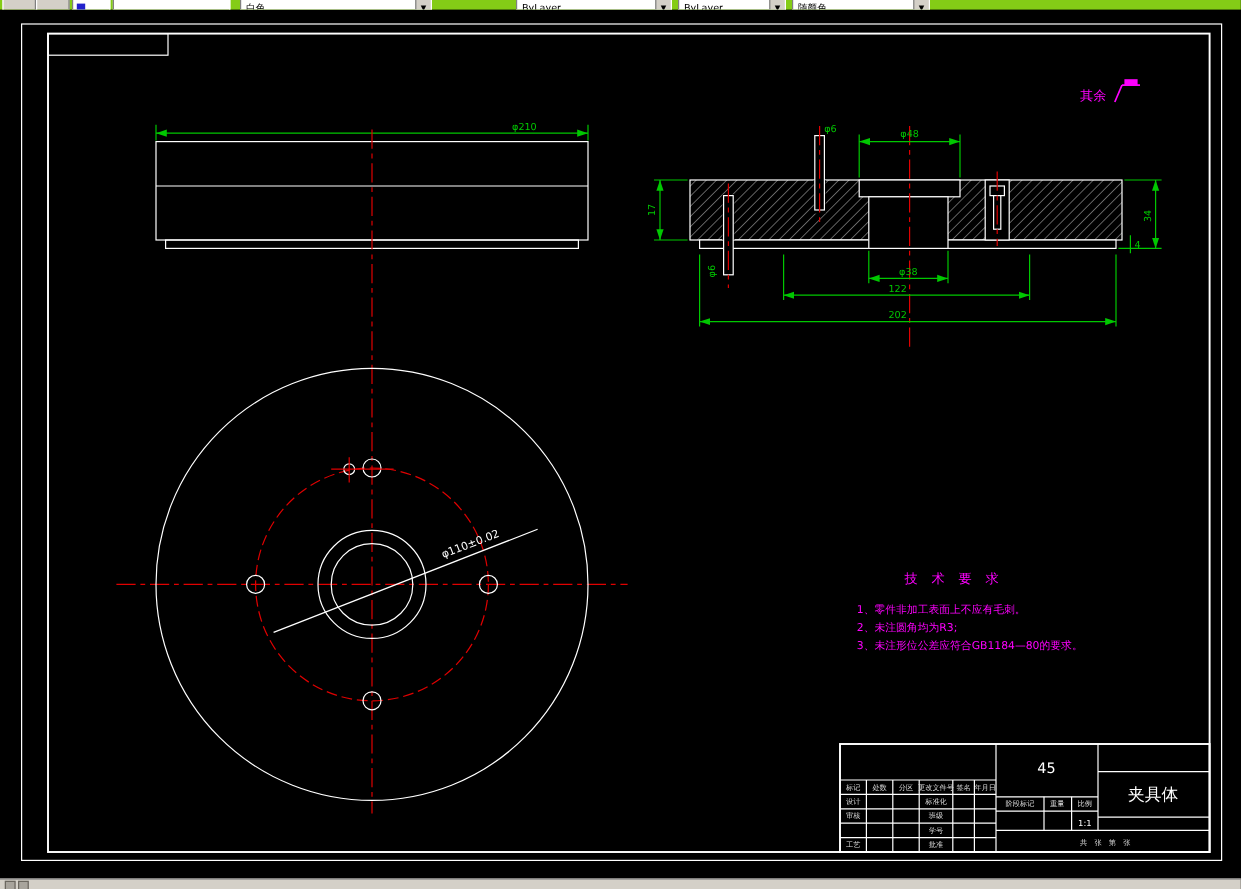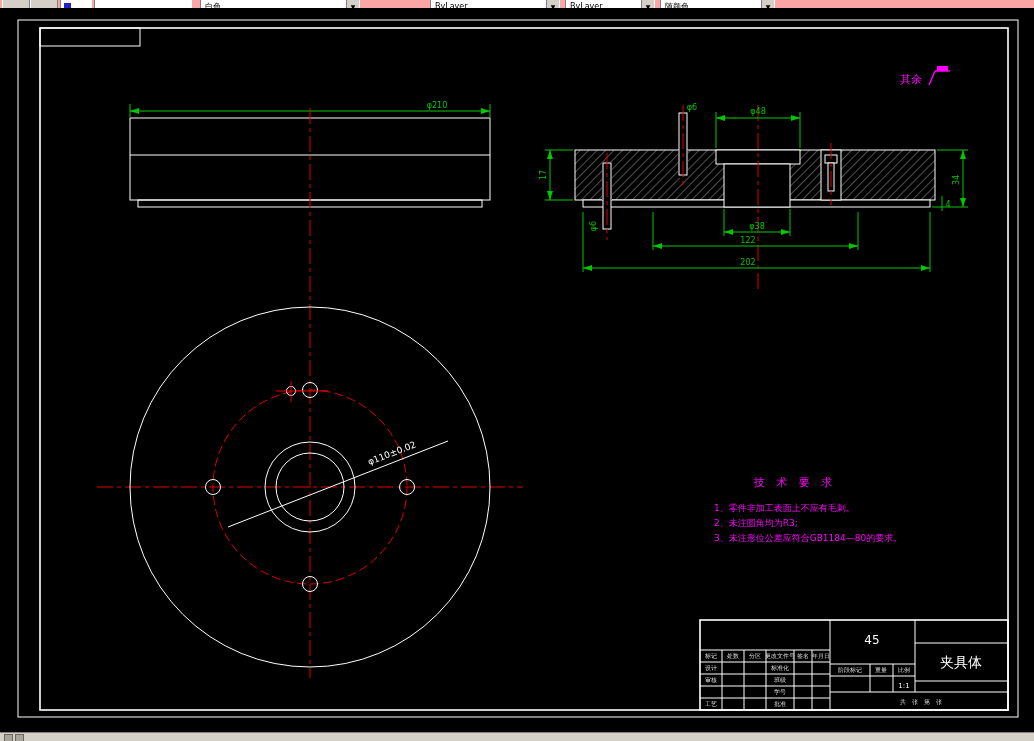--- a/index.html
+++ b/index.html
@@ -1,20 +1,20 @@
 <!DOCTYPE html>
 <html><head>
 <meta charset="utf-8">
 <style>
   html,body{margin:0;padding:0;background:#000;}
   body{width:1034px;height:741px;position:relative;overflow:hidden;
        font-family:"DejaVu Sans",sans-serif;}
   
   .toolbar{position:absolute;top:0;left:0;width:1034px;height:8px;
-           background:#fca5a5;overflow:hidden;z-index:5;}
+           background:#84cc16;overflow:hidden;z-index:5;}
   .tbtn{position:absolute;top:-2px;height:18px;background:#d4d0c8;
         border:1px solid;border-color:#fff #808080 #808080 #fff;}
   .tfield{position:absolute;top:-2px;height:17px;background:#fff;
           border:1px solid;border-color:#808080 #fff #fff #808080;}
   .combo{position:absolute;top:-2px;height:17px;background:#fff;
          border:1px solid;border-color:#808080 #fff #fff #808080;
          font-size:8px;line-height:13px;padding:1px 0 0 4px;color:#000;
          box-sizing:border-box;}
   .combo .arrow{position:absolute;right:0;top:0;bottom:0;width:12px;
         background:#d4d0c8;border-left:1px solid #808080;

